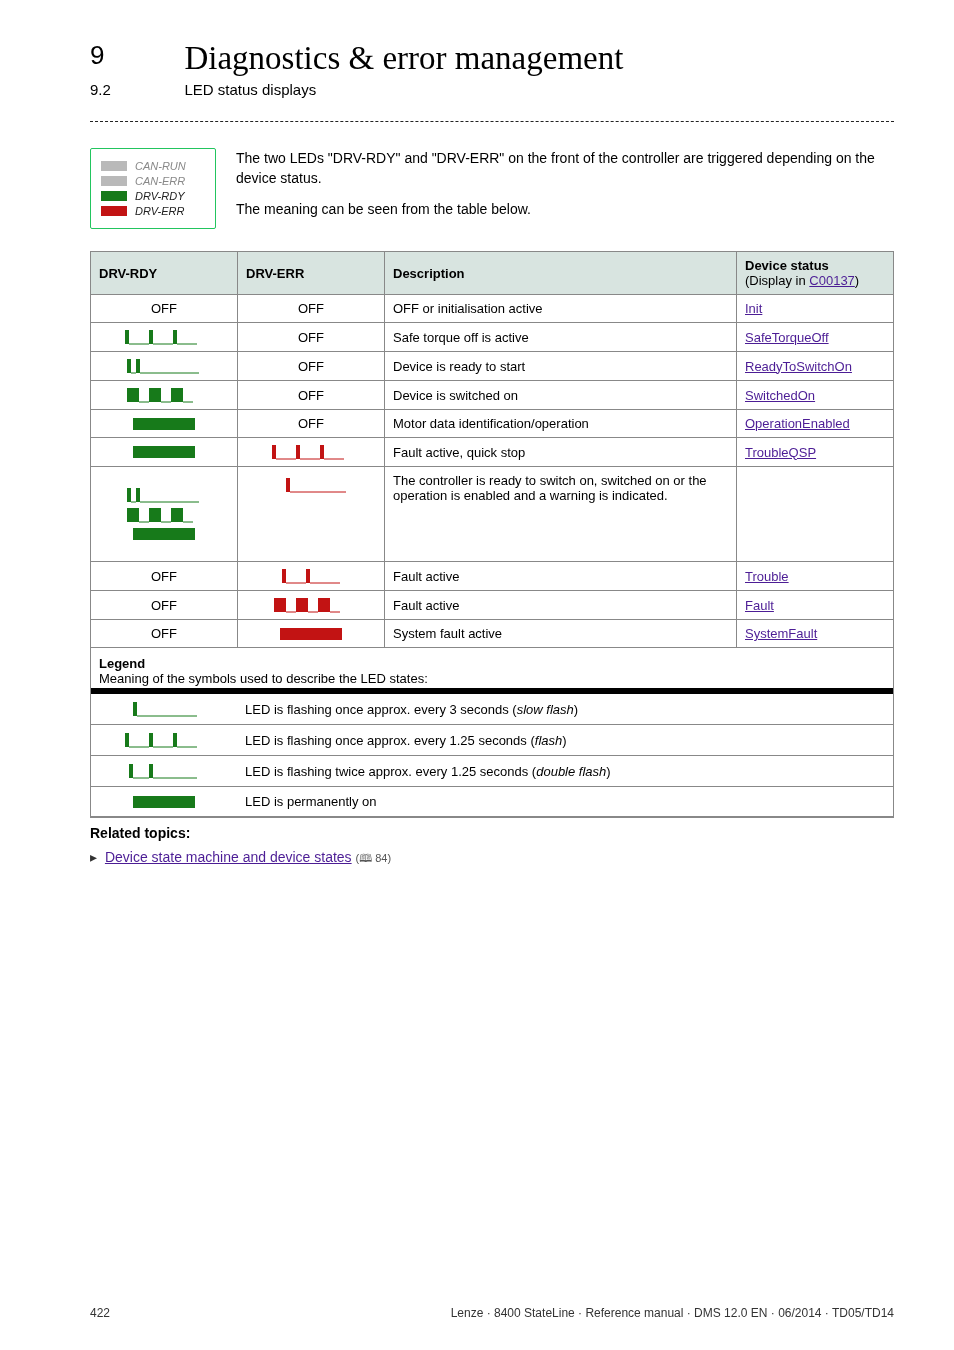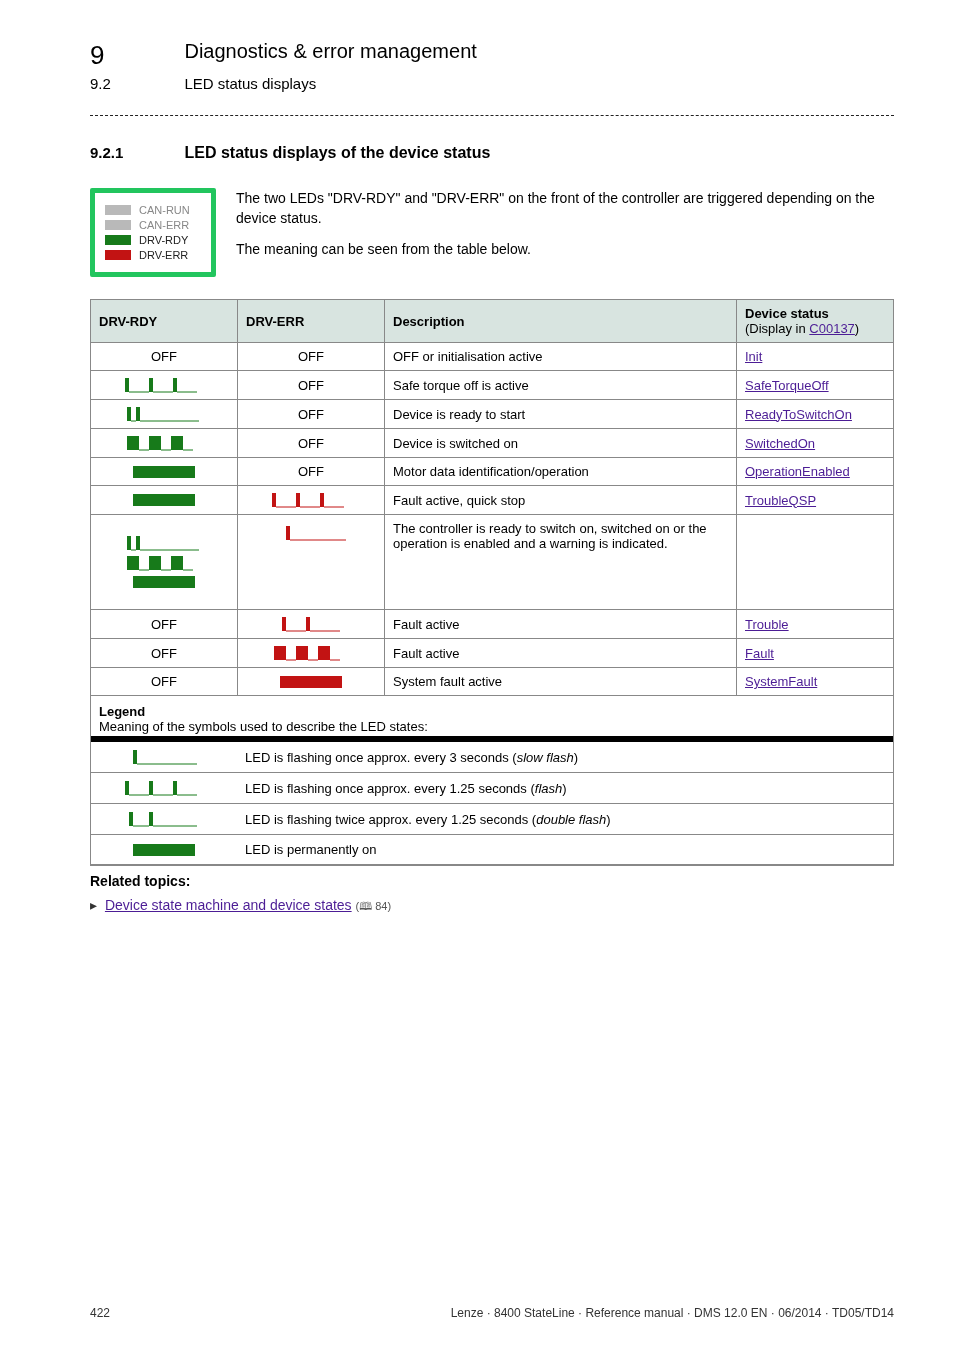--- a/index.html
+++ b/index.html
@@ -14,48 +14,50 @@
   }
   .page-pad{padding:40px 60px 0 90px;}
   .headnum{
     font-size:26px;
     font-weight:400;
     display:inline-block;
     width:90px;
     vertical-align:top;
   }
   .headtitle{
-    font-size:20px;
+    font-size:33px;
     font-weight:400;
     display:inline-block;
+    font-family:Liberation Serif, serif;
   }
   .subhead-row{margin-top:4px;}
   .subnum{
     font-size:15px;
     display:inline-block;
     width:90px;
     vertical-align:top;
   }
   .subtitle{font-size:15px;display:inline-block;}
   .dashline{
     margin-top:22px;
     border:none;
     border-top:1.2px dashed #222;
     height:0;
   }
   .sec921{margin-top:28px;}
   .sec921 .n{font-size:15px;font-weight:700;display:inline-block;width:90px;}
   .sec921 .t{font-size:16px;font-weight:700;display:inline-block;}
   .intro-row{margin-top:26px;display:flex;align-items:flex-start;gap:20px;}
   .legend-box{
-    border:5px solid #22c55e;
+    border:1px solid #22c55e;
     border-radius:2px;
     padding:8px 14px 8px 10px;
     width:126px;
     box-sizing:border-box;
+    font-style:italic;
   }
   .legend-item{display:flex;align-items:center;gap:8px;font-size:11px;color:#888;margin:3px 0;}
   .swatch{width:26px;height:10px;display:inline-block;}
   .swatch.grey{background:#b9b9b9;}
   .swatch.green{background:#177a1a;}
   .swatch.red{background:#c21313;}
   .legend-active{color:#222;}
   .intro-text{flex:1;font-size:14px;line-height:1.45;}
   .intro-text p{margin:0 0 10px 0;}
   table.main{
@@ -135,24 +137,20 @@
     <span class="headnum">9</span>
     <span class="headtitle">Diagnostics &amp; error management</span>
   </div>
   <div class="subhead-row">
     <span class="subnum">9.2</span>
     <span class="subtitle">LED status displays</span>
   </div>
 
   <hr class="dashline">
 
-  <div class="sec921">
-    <span class="n">9.2.1</span>
-    <span class="t">LED status displays of the device status</span>
-  </div>
 
   <div class="intro-row">
     <div class="legend-box">
       <div class="legend-item">
         <span class="swatch grey"></span>
         <span>CAN-RUN</span>
       </div>
       <div class="legend-item">
         <span class="swatch grey"></span>
         <span>CAN-ERR</span>

